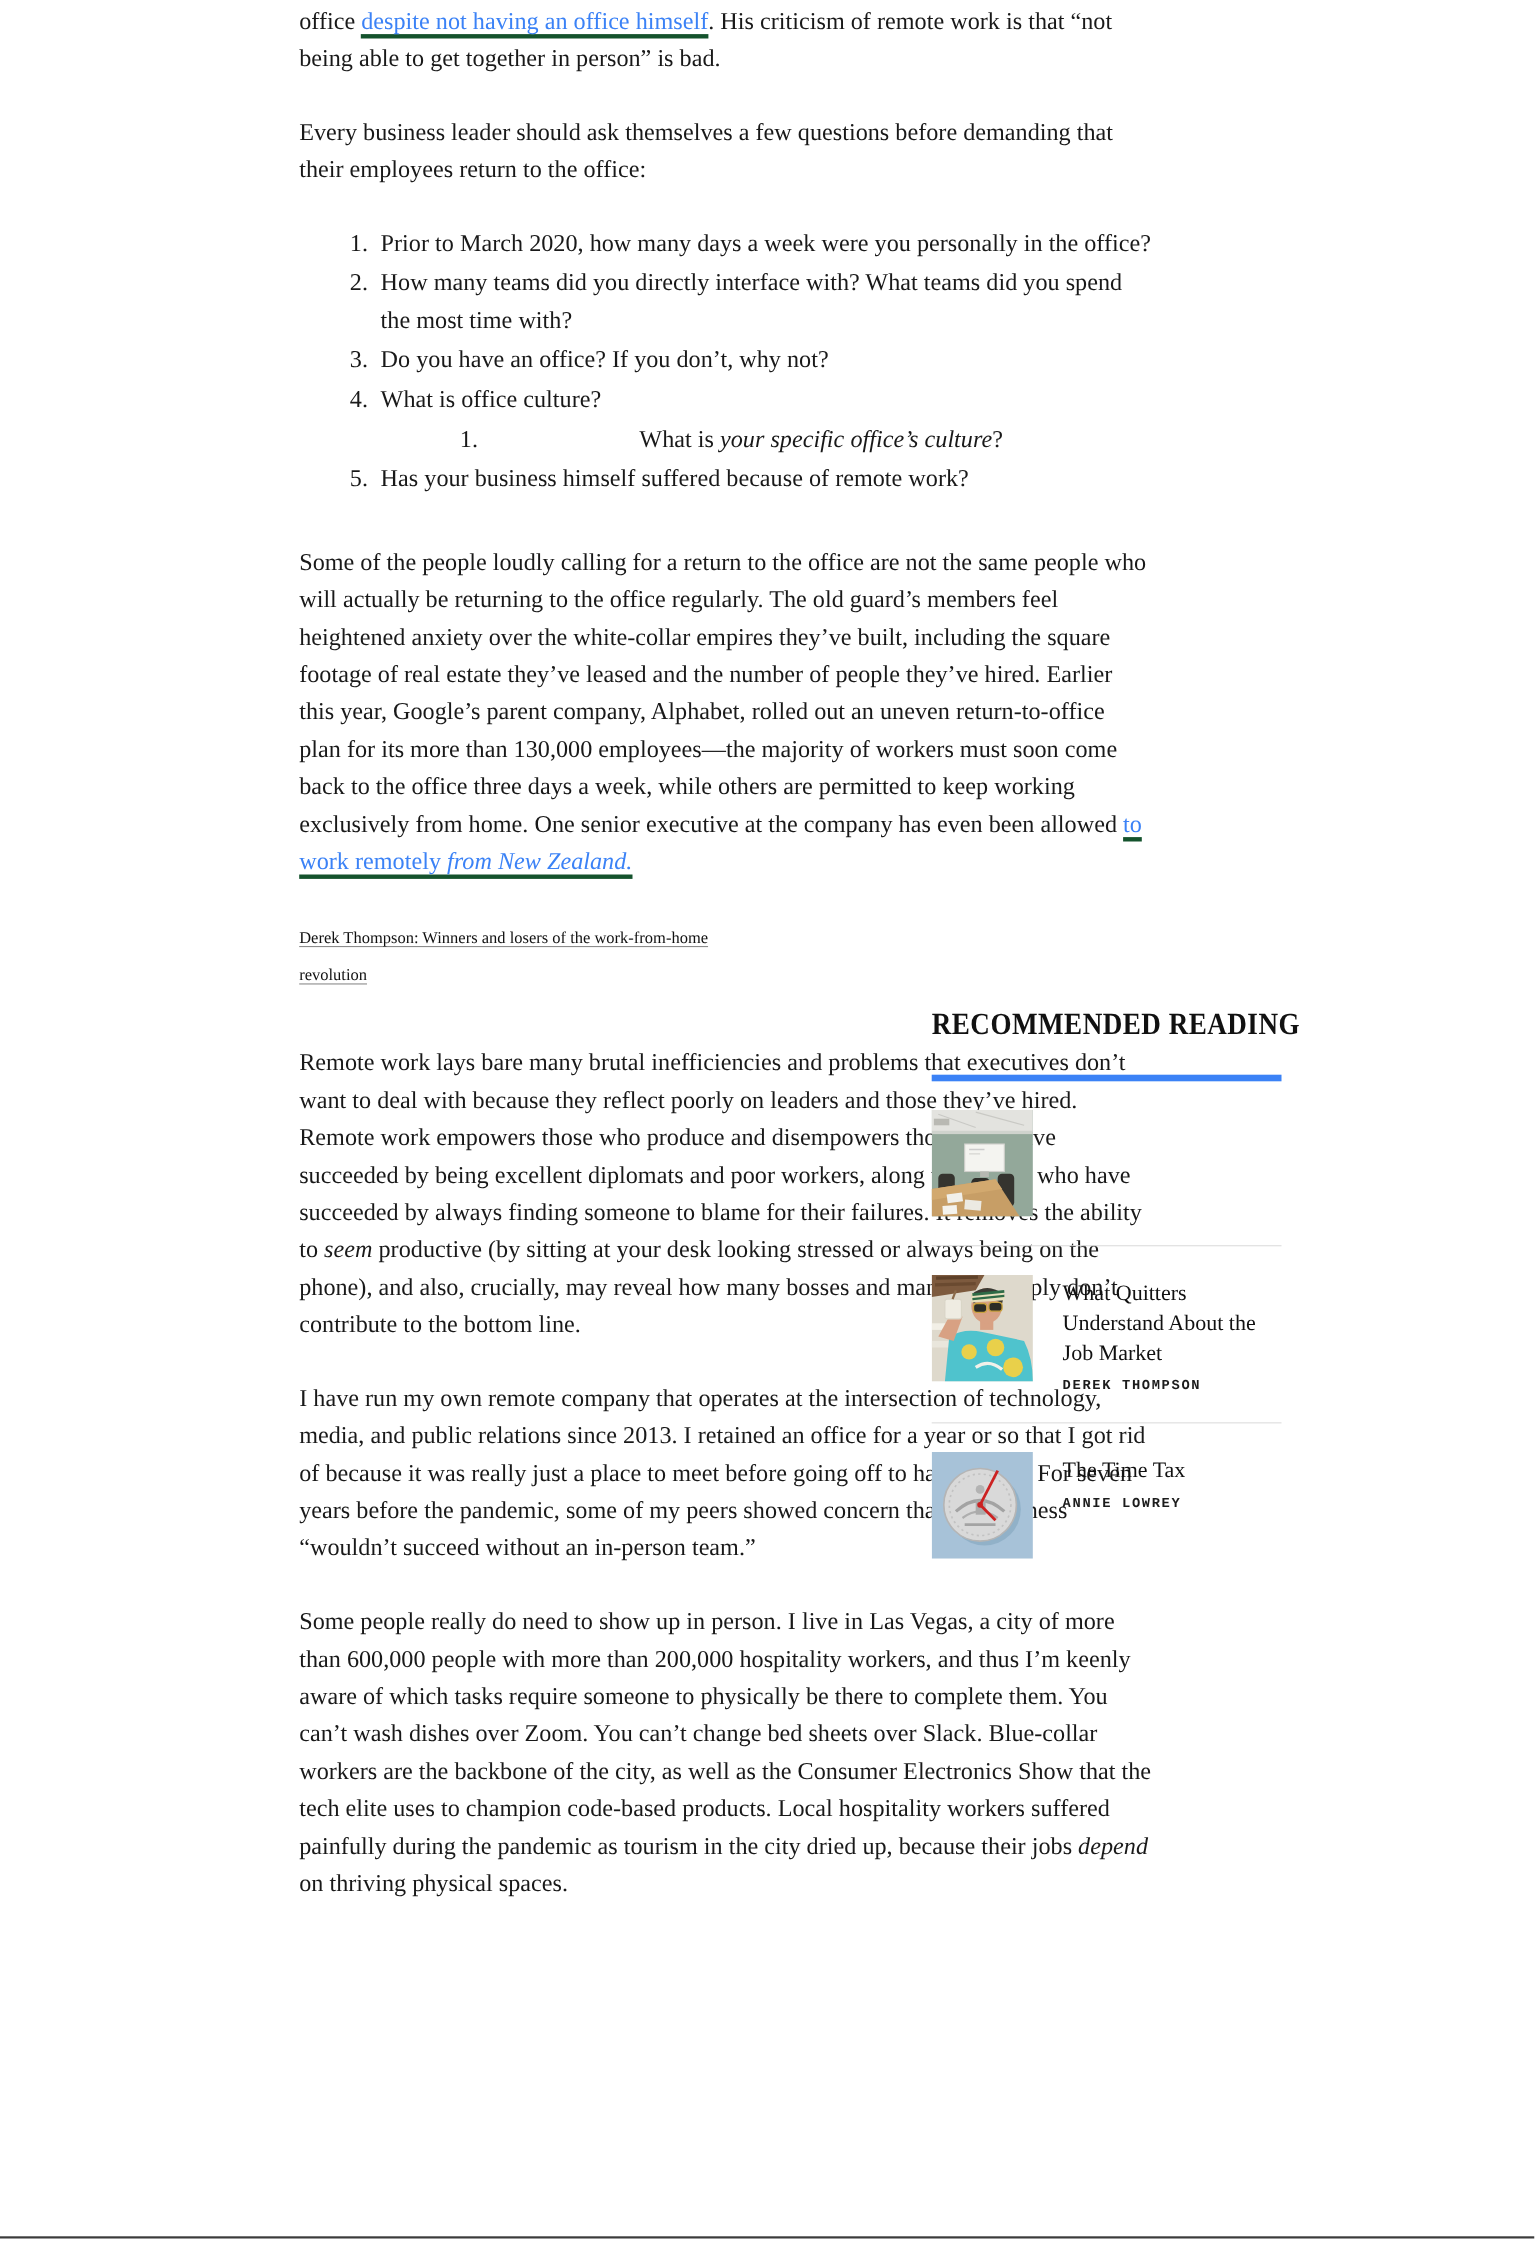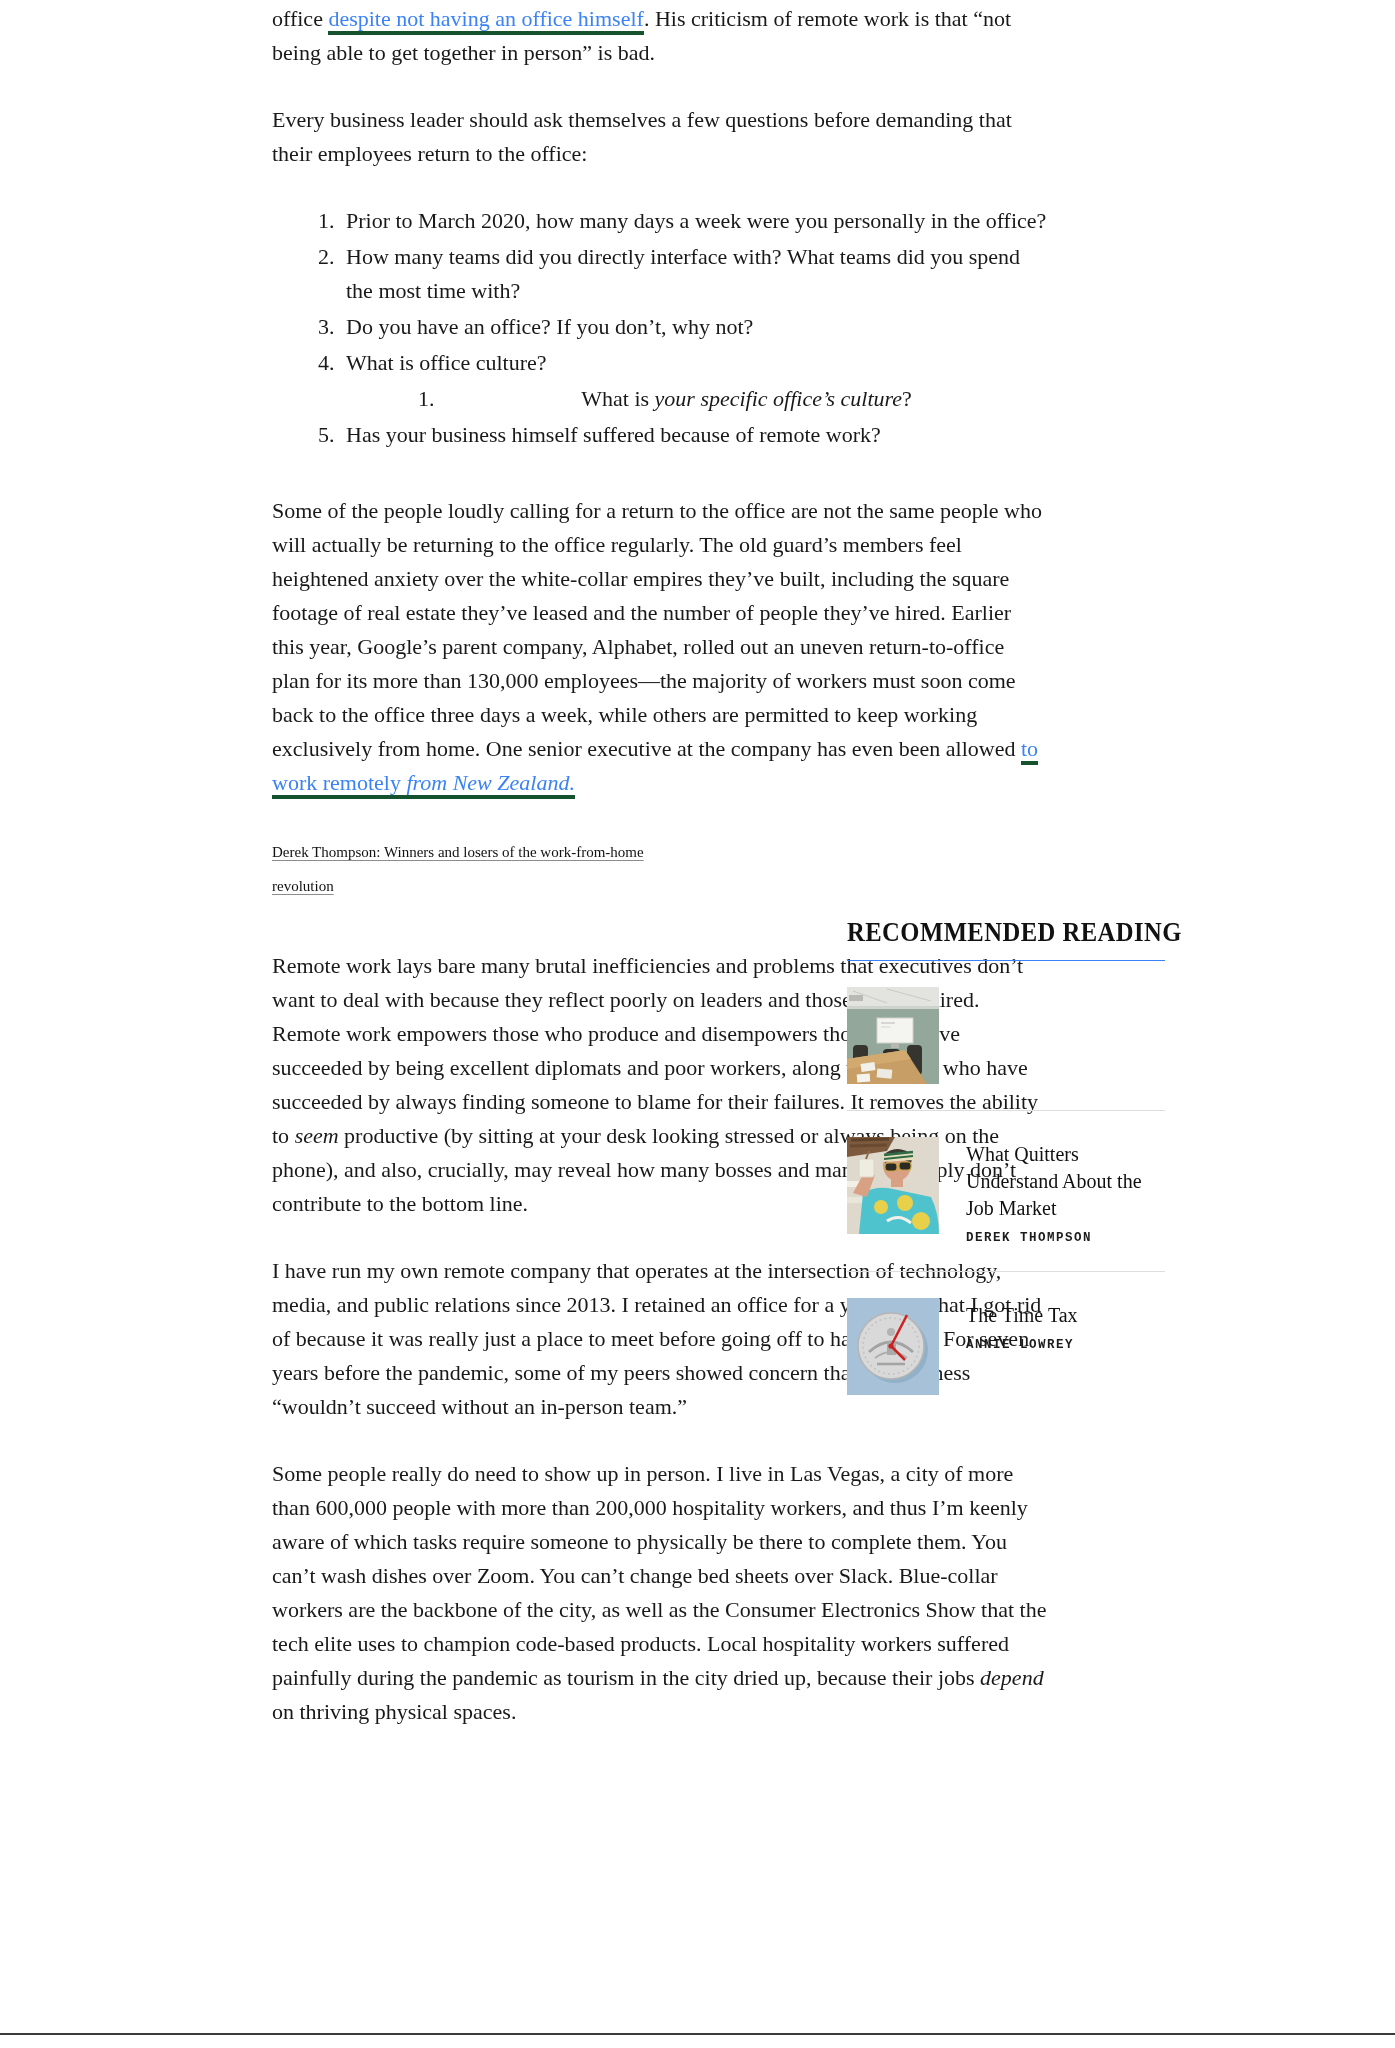--- a/index.html
+++ b/index.html
@@ -64,21 +64,21 @@
     font-family: "Liberation Serif", serif;
     font-weight: 700;
     font-size: 28px;
     line-height: 38px;
     color: #111111;
     letter-spacing: 0.5px;
     transform: scaleX(0.88);
     transform-origin: left center;
     white-space: nowrap;
   }
-  .rec-head-wrap { border-bottom: 1px solid #3b82f6; padding-bottom: 9px; }
+  .rec-head-wrap { border-bottom: 6px solid #3b82f6; padding-bottom: 26px; }
   .rec-item {
     display: flex;
     align-items: flex-start;
     padding: 26px 0;
     border-bottom: 1px solid #dddddd;
     cursor: pointer;
     text-decoration: none;
     color: #191919;
   }
   .rec-item:last-child { border-bottom: none; }

